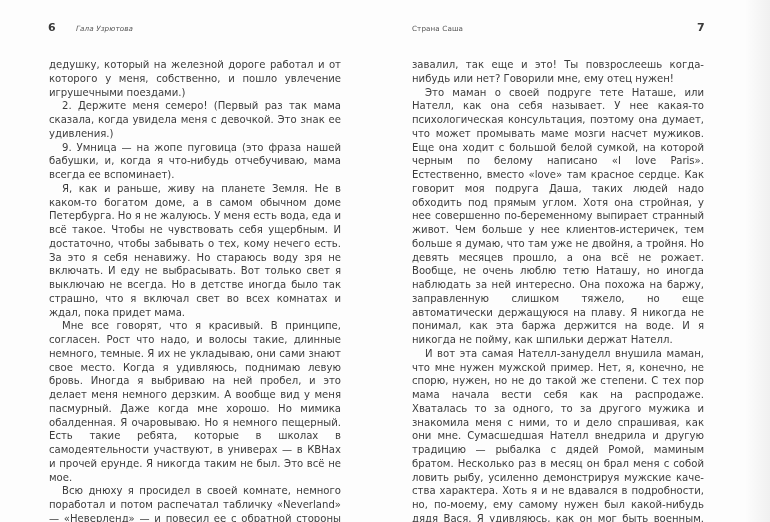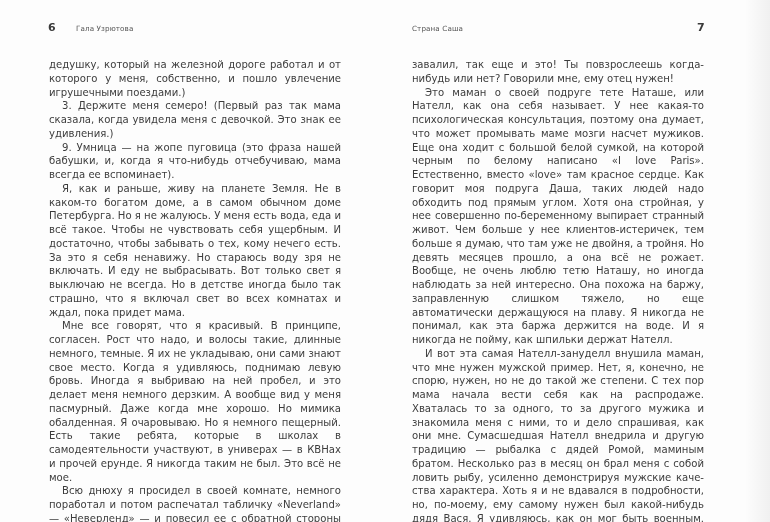--- a/index.html
+++ b/index.html
@@ -37,35 +37,35 @@
   .text {
     position: absolute; top: 58px;
     font-size: 10.1px; line-height: 13.75px; color: #3c3c3c;
     text-align: justify; hyphens: manual;
   }
   .left .text { left: 49px; width: 292px; }
   .right .text { left: 42px; width: 292px; }
   .text p { margin: 0; text-indent: 0; }
   .text p.ind { text-indent: 13px; }
   .left .folio { left: 48px; }
-  .left .running { left: 76px; }
+  .left .running { left: 76px; font-style: italic; }
   .right .running { left: 42px; }
   .right .folio { left: 327px; }
 </style>
 </head>
 <body>
 
 <div class="spread">
 
   <div class="page left">
     <div class="folio">6</div>
     <div class="running">Гала Узрютова</div>
     <div class="text">
       <p>дедушку, который на железной дороге работал и от кото­рого у меня, собственно, и пошло увлечение игрушечны­ми поездами.)</p>
-      <p class="ind">3. Держите меня семеро! (Первый раз так мама сказала, когда увидела меня с девочкой. Это знак ее удивления.)</p>
+      <p class="ind">2. Держите меня семеро! (Первый раз так мама сказала, когда увидела меня с девочкой. Это знак ее удивления.)</p>
       <p class="ind">9. Умница — на жопе пуговица (это фраза нашей ба­бушки, и, когда я что-нибудь отчебучиваю, мама всегда ее вспоминает).</p>
       <p class="ind">Я, как и раньше, живу на планете Земля. Не в каком-то богатом доме, а в самом обычном доме Петербурга. Но я не жалуюсь. У меня есть вода, еда и всё такое. Что­бы не чувствовать себя ущербным. И достаточно, чтобы забывать о тех, кому нечего есть. За это я себя ненавижу. Но стараюсь воду зря не включать. И еду не выбрасывать. Вот только свет я выключаю не всегда. Но в детстве ино­гда было так страшно, что я включал свет во всех комна­тах и ждал, пока придет мама.</p>
       <p class="ind">Мне все говорят, что я красивый. В принципе, согла­сен. Рост что надо, и волосы такие, длинные немного, темные. Я их не укладываю, они сами знают свое ме­сто. Когда я удивляюсь, поднимаю левую бровь. Ино­гда я выбриваю на ней пробел, и это делает меня не­много дерзким. А вообще вид у меня пасмурный. Даже когда мне хорошо. Но мимика обалденная. Я очаровы­ваю. Но я немного пещерный. Есть такие ребята, кото­рые в школах в самодеятельности участвуют, в универ­ах — в КВНах и прочей ерунде. Я никогда таким не был. Это всё не мое.</p>
       <p class="ind">Всю днюху я просидел в своей комнате, немного пора­ботал и потом распечатал табличку «Neverland» — «Не­верленд» — и повесил ее с обратной стороны двери.</p>
 
     </div>
   </div>
 
   <div class="gutter"></div>
 

